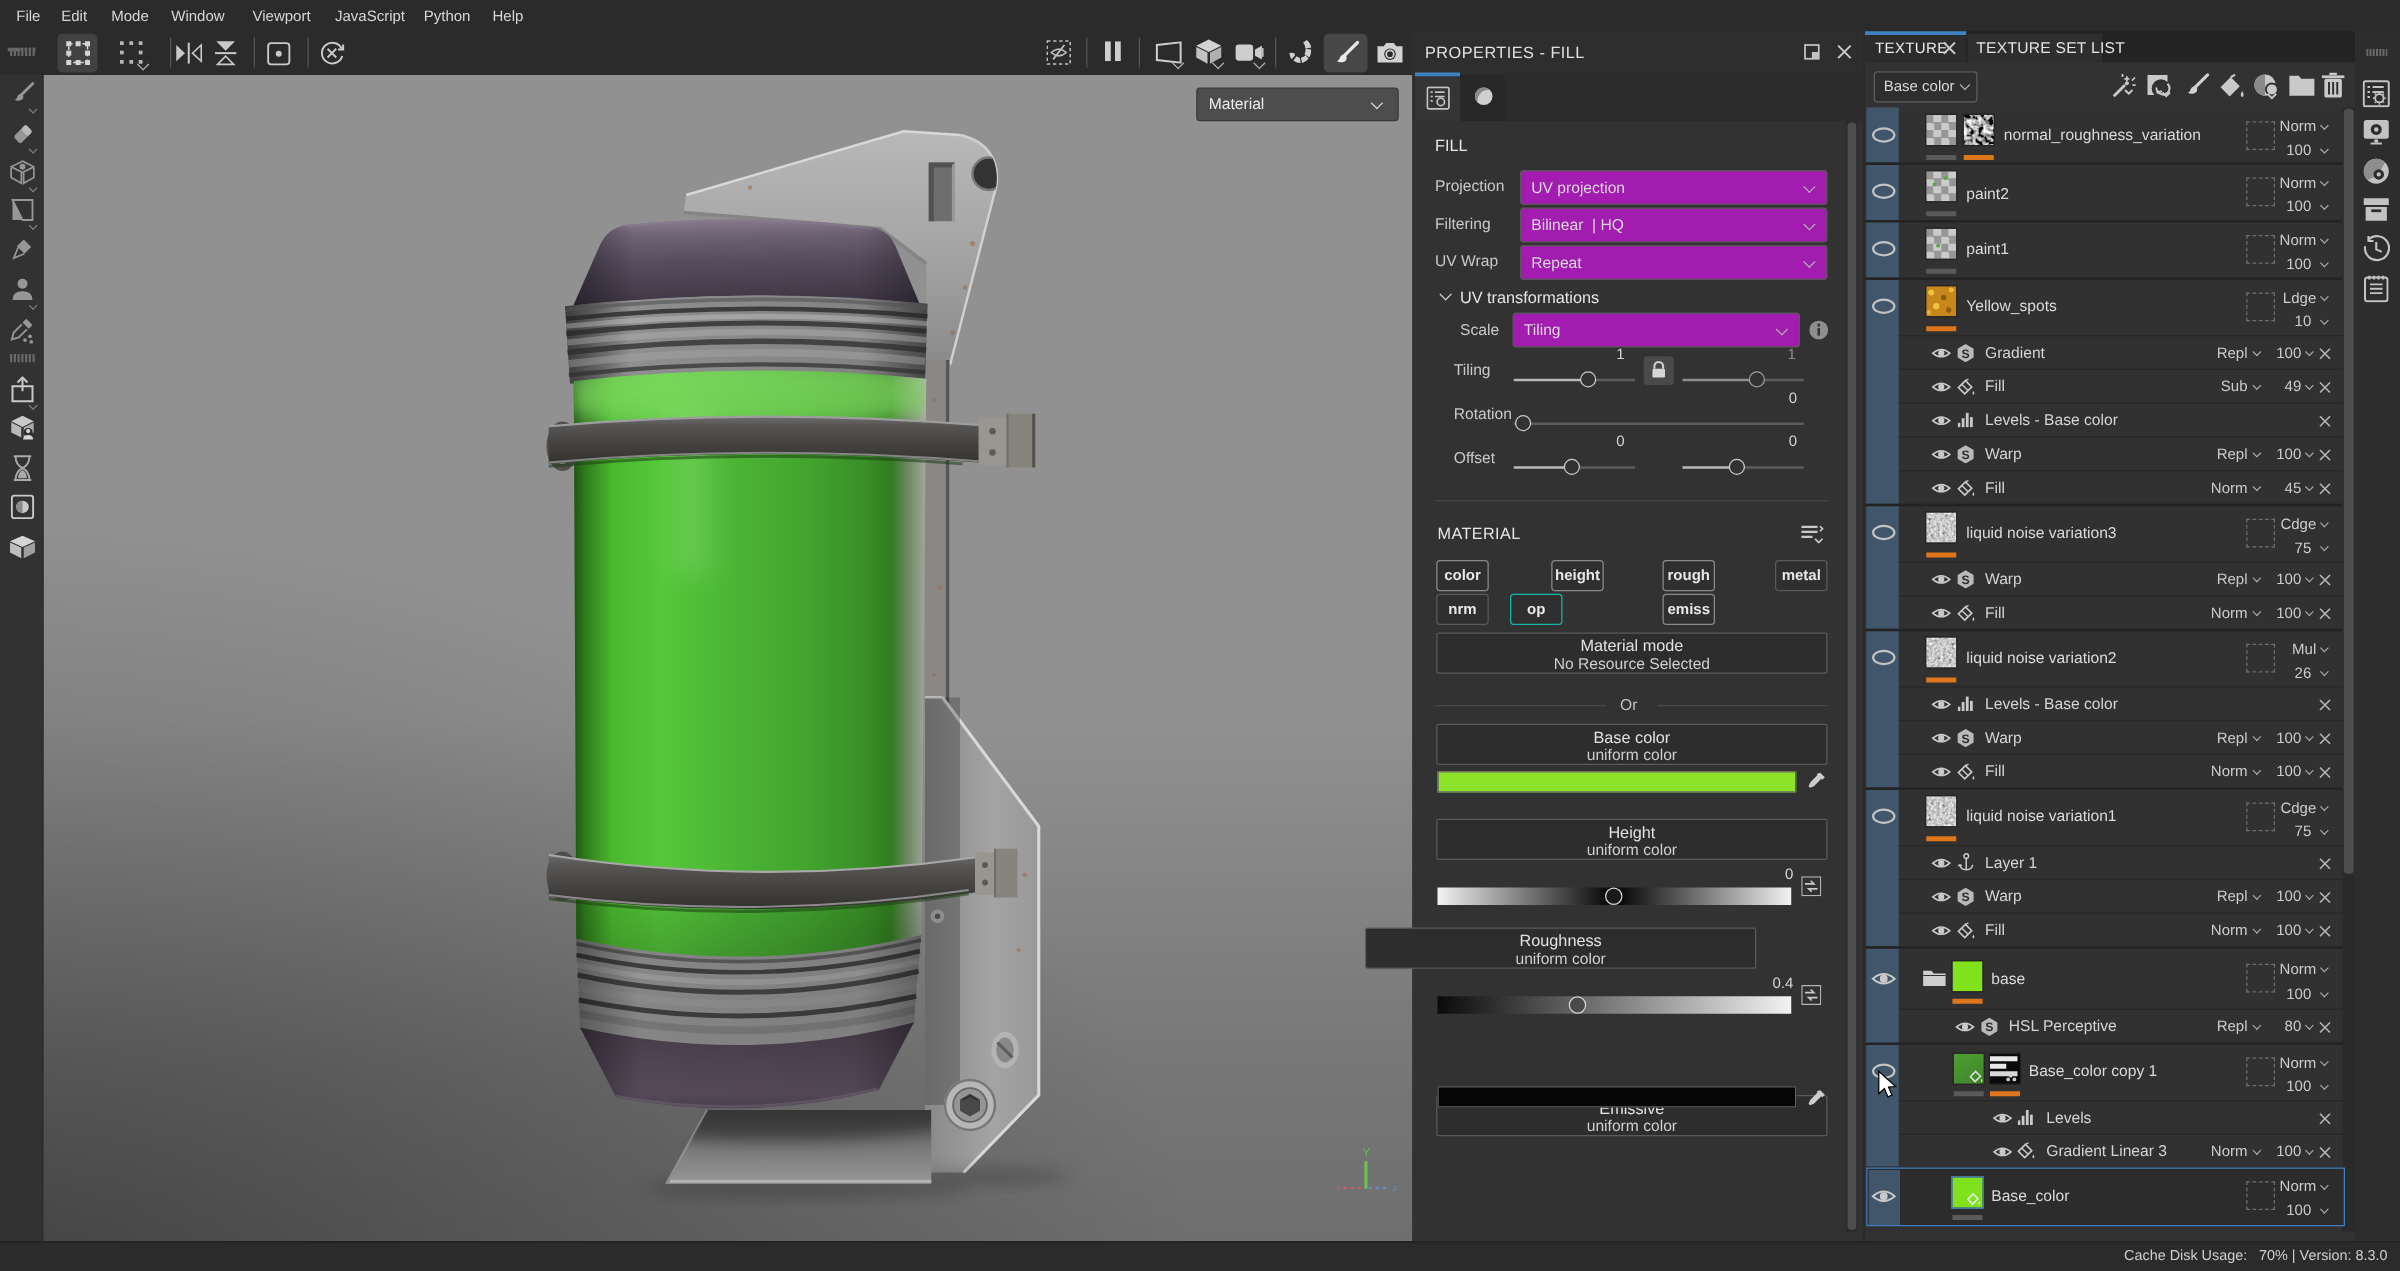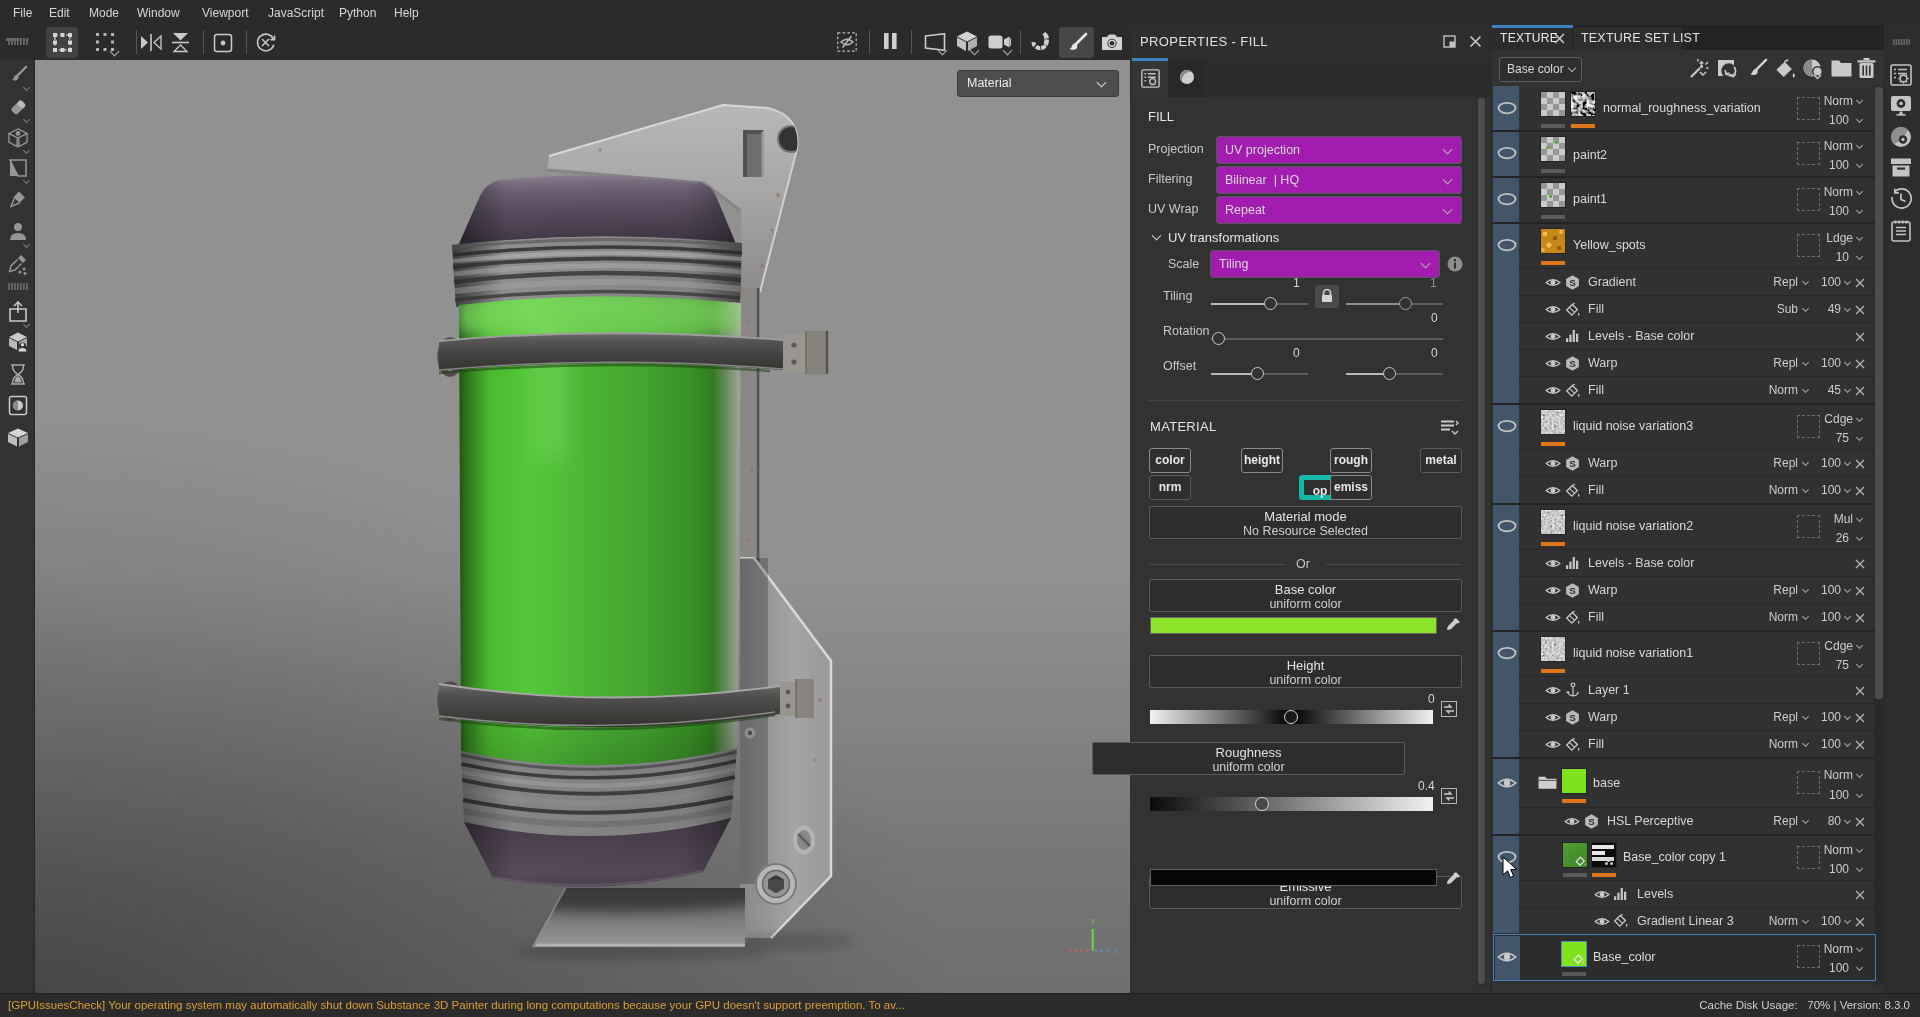--- a/index.html
+++ b/index.html
@@ -541,21 +541,20 @@
       <g stroke="#5e96d9" stroke-width="1.8" stroke-dasharray="2.5 3">
         <path d="M27 38.5 H43"></path>
       </g>
       <text x="1" y="41" font-size="7" fill="#d96060">x</text>
       <text x="46" y="41" font-size="7" fill="#5e96d9">z</text>
     </svg>
 
 <div class="abs" style="left:1130px;top:986px;width:790px;height:7px;background:#2a2a2a"></div>
 
 <div class="abs" style="left:0;top:993px;width:1920px;height:24px;background:#2b2b2b;border-top:1px solid #1f1f1f"></div>
-<div class="txt" style="left:8px;top:999px;color:#dd9f33;font-size:11.5px">[GPUIssuesCheck] Your operating system may automatically shut down Substance 3D Painter during long computations because your GPU doesn't support preemption. To av...</div>
 <div class="txt" style="right:10px;top:999px;color:#cfcfcf;font-size:11.5px">Cache Disk Usage:&nbsp;&nbsp; 70% | Version: 8.3.0</div>
 
 <div class="abs" style="left:1130px;top:25px;width:360px;height:968px;background:#323232"></div>
 <div id="props">
 
 <div class="abs" style="left:1130px;top:25px;width:360px;height:33px;background:#2e2e2e"></div>
 <div class="txt b" style="left:1140px;top:34px;font-size:13px;color:#e0e0e0;letter-spacing:.4px">PROPERTIES - FILL</div>
 <svg class="ic" style="left:1443px;top:35px" width="13" height="13" viewBox="0 0 13 13">
         <rect x="1" y="1" width="11" height="11" fill="none" stroke="#c3c3c3" stroke-width="1.4"></rect>
         <path d="M6.5 6.5 H12 V12 H6.5 Z" fill="#c3c3c3"></path>
@@ -645,21 +644,21 @@
           <path d="M0 1.5 h13 M0 5.5 h13 M0 9.5 h9"></path>
         </g>
         <path d="M15 1 l2 2 -2 2" fill="none" stroke="#c9c9c9" stroke-width="1.4"></path>
         <path d="M11 11 l3 3 3 -3" fill="none" stroke="#c9c9c9" stroke-width="1.4"></path>
       </svg>
 <div class="chbtn" style="left:1149px;top:448px;border:1px solid #8a8a8a">color</div>
 <div class="chbtn" style="left:1241px;top:448px;border:1px solid #8a8a8a">height</div>
 <div class="chbtn" style="left:1330px;top:448px;border:1px solid #8a8a8a">rough</div>
 <div class="chbtn" style="left:1420px;top:448px;border:1px solid #5a5a5a">metal</div>
 <div class="chbtn" style="left:1149px;top:475px;border:1px solid #5a5a5a">nrm</div>
-<div class="chbtn" style="left:1299px;top:475px;border:5px solid #14b8a6">op</div>
+<div class="chbtn" style="left:1208px;top:475px;border:1px solid #14b8a6">op</div>
 <div class="chbtn" style="left:1330px;top:475px;border:1px solid #8a8a8a">emiss</div>
 <div class="vbox" style="left:1149px;top:506px;width:313px;height:33px">
         <div class="b" style="font-size:13px;margin-top:2px">Material mode</div>
         <div style="font-size:12.5px;color:#cfcfcf">No Resource Selected</div>
       </div>
 <div class="abs" style="left:1149px;top:564px;width:136px;height:1px;background:#4a4a4a"></div>
 <div class="abs" style="left:1326px;top:564px;width:136px;height:1px;background:#4a4a4a"></div>
 <div class="txt" style="left:1296px;top:557px;color:#c3c3c3;font-size:12.5px">Or</div>
 <div class="vbox" style="left:1149px;top:579px;width:313px;height:33px">
         <div class="b" style="font-size:13px;margin-top:2px">Base color</div>

